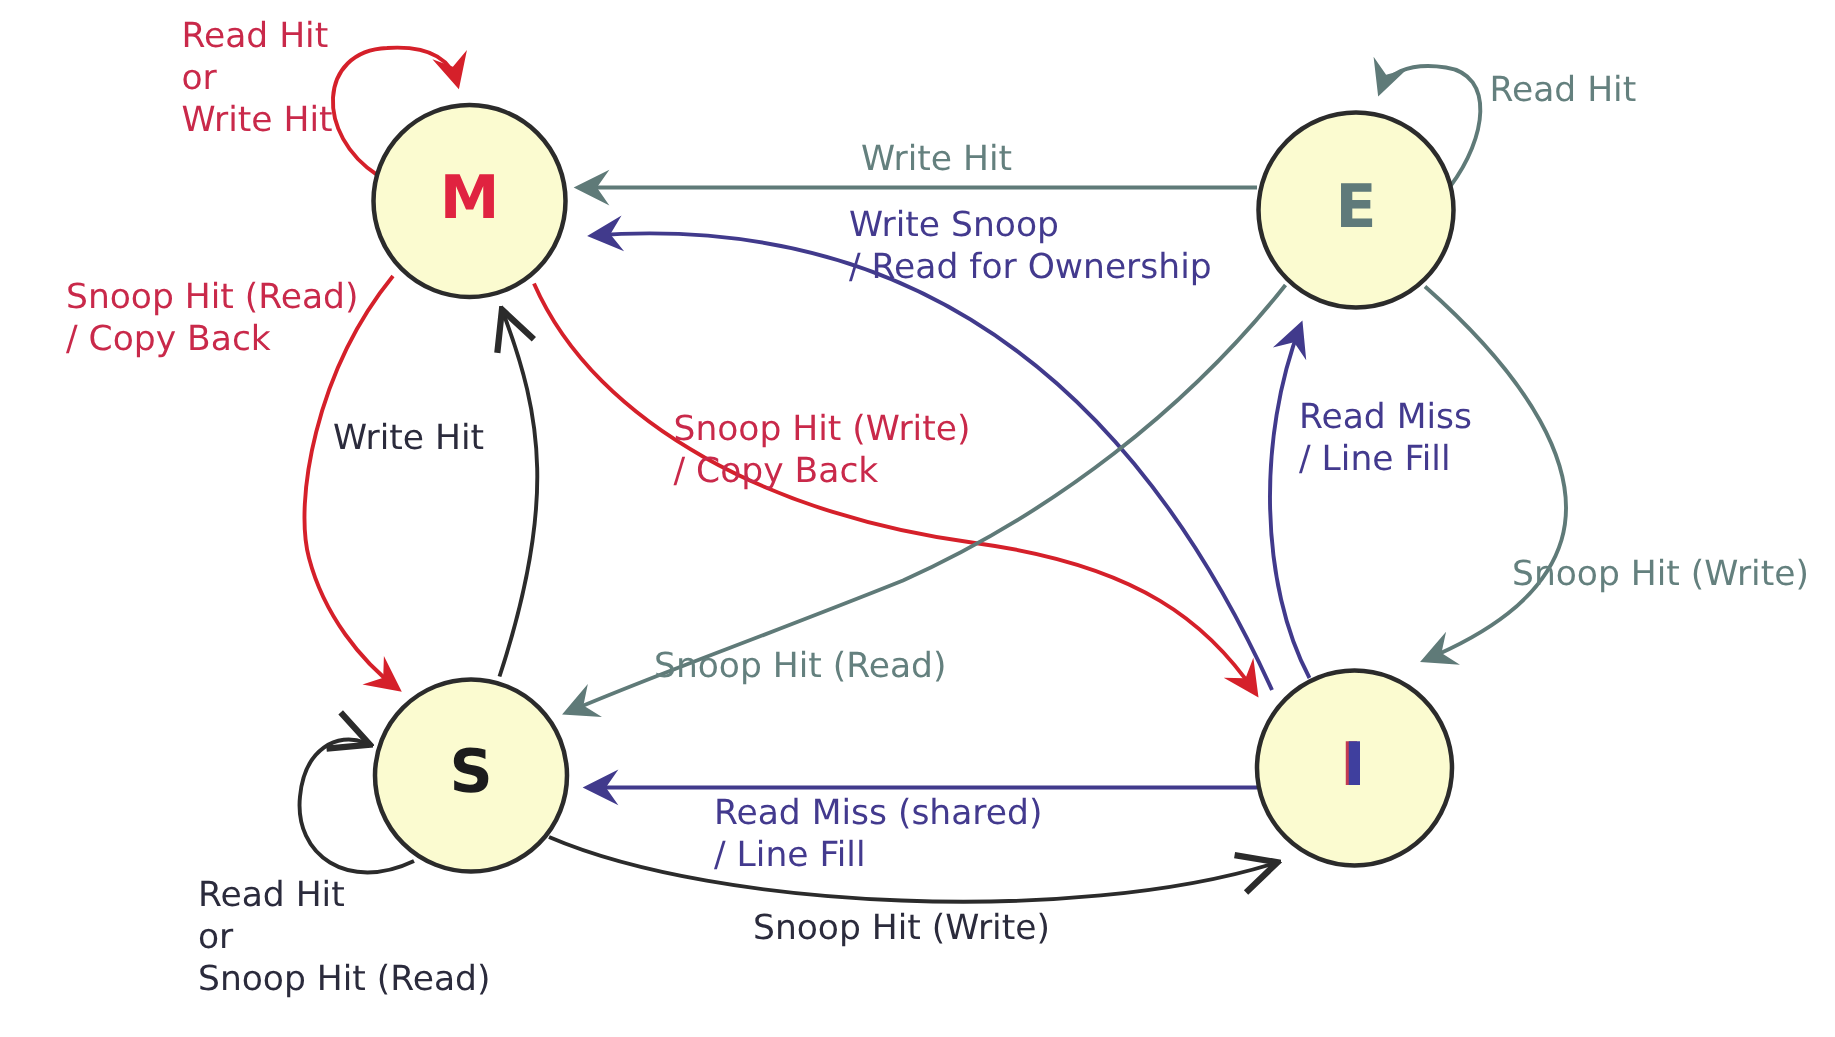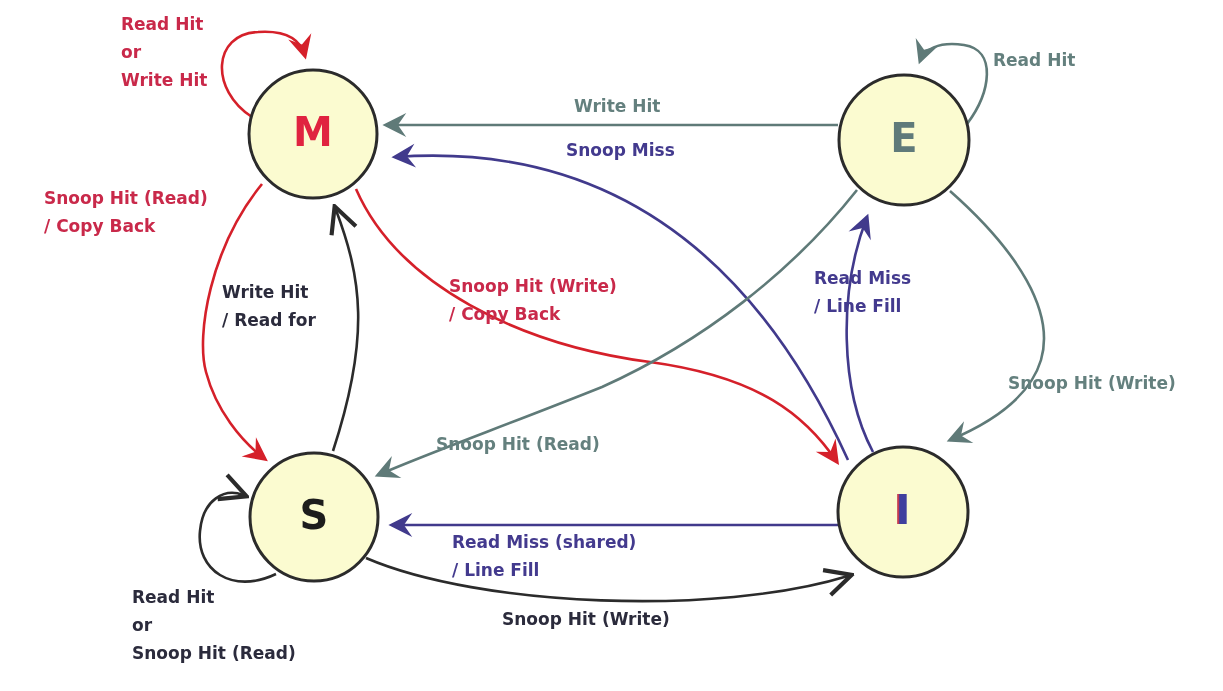--- a/index.html
+++ b/index.html
@@ -6,22 +6,22 @@
   .canvas{
     position:relative;
     width:1223px;height:691px;
     background:#ffffff;
     font-family:"DejaVu Sans","Liberation Sans",sans-serif;
     overflow:hidden;
   }
   .canvas svg{position:absolute;left:0;top:0;}
   .edge-label{
     position:absolute;
-    font-size:17px;
-    font-weight:bold;
+    font-size:23px;
+    font-weight:normal;
     line-height:28px;
     white-space:nowrap;
   }
   .lbl-red{color:#c9294a;}
   .lbl-slate{color:#64807e;}
   .lbl-purple{color:#433a8e;}
   .lbl-navy{color:#2b2b3c;}
   .state-letter{
     position:absolute;
     transform:translate(-50%,-54%);
@@ -91,52 +91,52 @@
 
   <div class="edge-label lbl-slate" style="left:993px;top:46px;">
     <div>Read Hit</div>
   </div>
 
   <div class="edge-label lbl-slate" style="left:574px;top:92px;">
     <div>Write Hit</div>
   </div>
 
   <div class="edge-label lbl-purple" style="left:566px;top:136px;">
-    <div>Snoop Miss</div>
+    <div>Write Snoop</div>
+    <div>/ Read for Ownership</div>
   </div>
 
   <div class="edge-label lbl-red" style="left:44px;top:184px;">
     <div>Snoop Hit (Read)</div>
     <div>/ Copy Back</div>
   </div>
 
   <div class="edge-label lbl-navy" style="left:222px;top:278px;">
     <div>Write Hit</div>
-    <div>/ Read for</div>
   </div>
 
   <div class="edge-label lbl-red" style="left:449px;top:272px;">
     <div>Snoop Hit (Write)</div>
     <div>/ Copy Back</div>
   </div>
 
-  <div class="edge-label lbl-purple" style="left:814px;top:264px;">
+  <div class="edge-label lbl-purple" style="left:866px;top:264px;">
     <div>Read Miss</div>
     <div>/ Line Fill</div>
   </div>
 
   <div class="edge-label lbl-slate" style="left:1008px;top:369px;">
     <div>Snoop Hit (Write)</div>
   </div>
 
   <div class="edge-label lbl-slate" style="left:436px;top:430px;">
     <div>Snoop Hit (Read)</div>
   </div>
 
-  <div class="edge-label lbl-purple" style="left:452px;top:528px;">
+  <div class="edge-label lbl-purple" style="left:476px;top:528px;">
     <div>Read Miss (shared)</div>
     <div>/ Line Fill</div>
   </div>
 
   <div class="edge-label lbl-navy" style="left:502px;top:605px;">
     <div>Snoop Hit (Write)</div>
   </div>
 
   <div class="edge-label lbl-navy" style="left:132px;top:583px;">
     <div>Read Hit</div>

